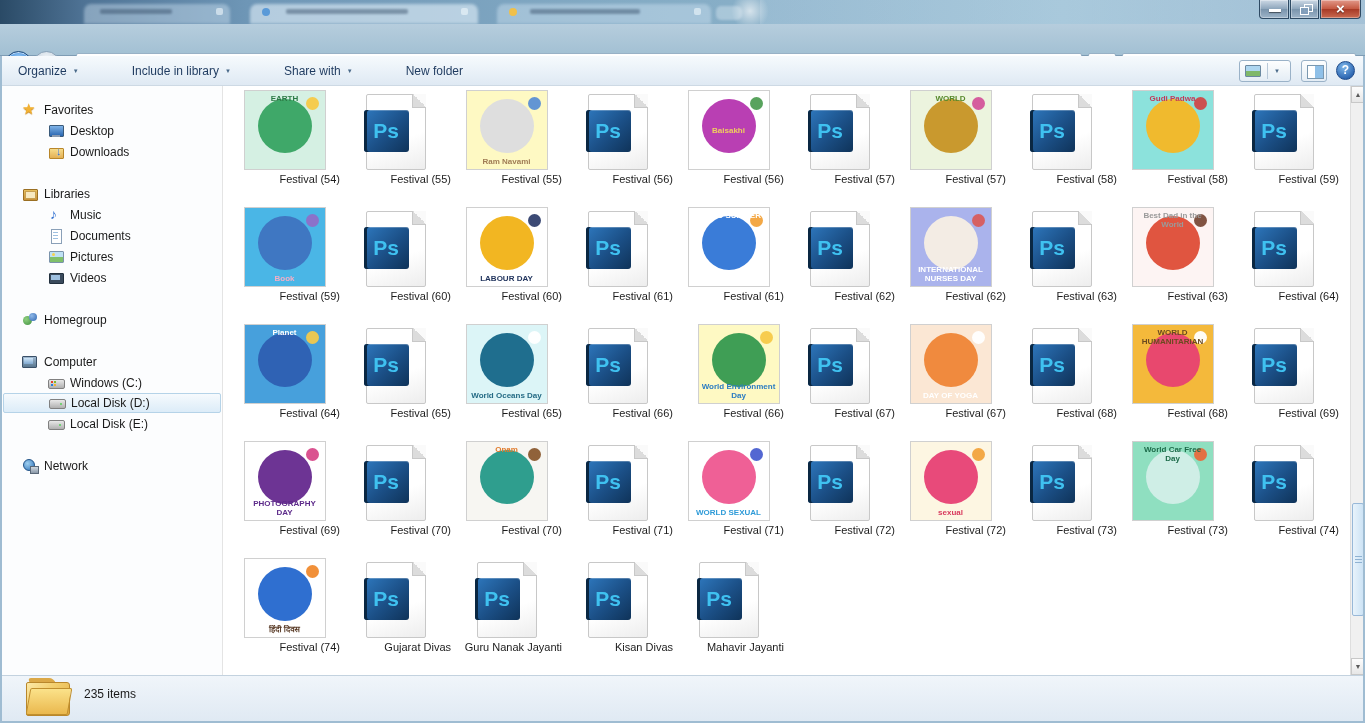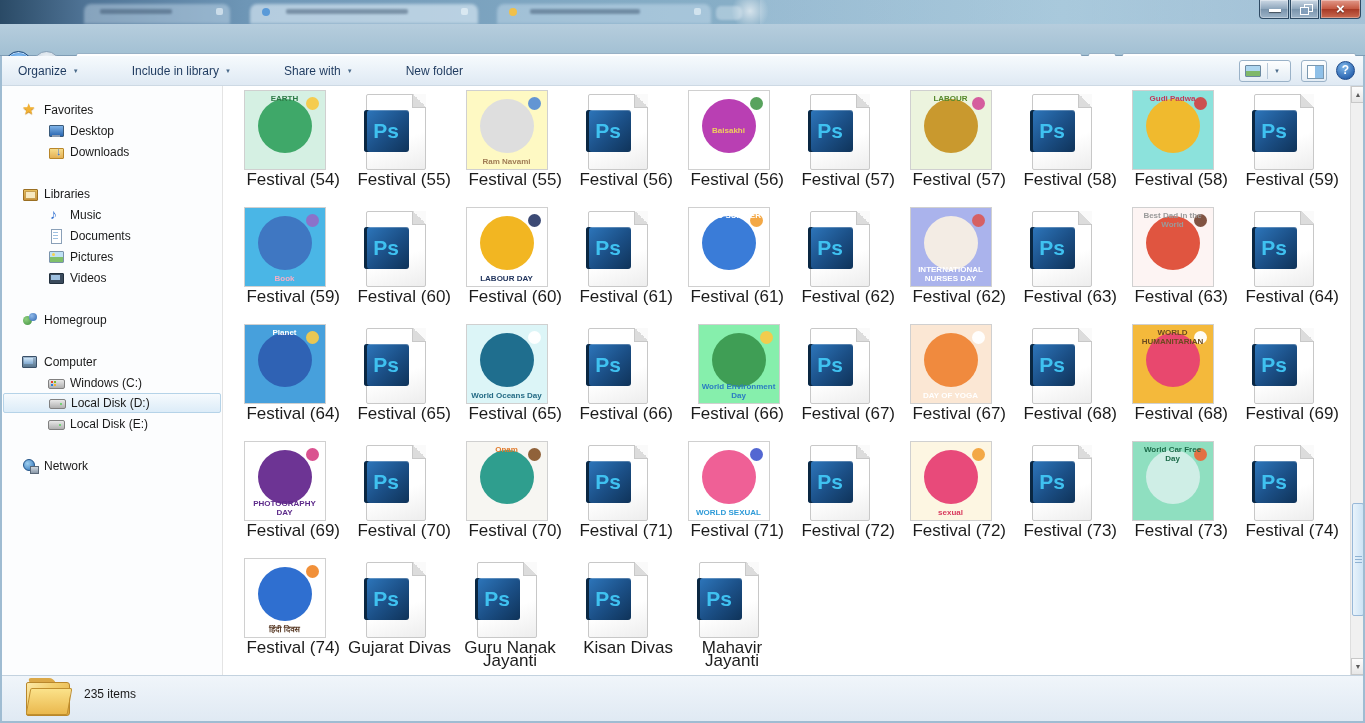--- a/index.html
+++ b/index.html
@@ -146,21 +146,21 @@
     background:linear-gradient(#cfd8e0,#8a98a8);}
 
   .vline{position:absolute;left:222px;top:86px;width:1px;height:589px;background:#e4e4e4;}
 
   
   #grid{position:absolute;left:223px;top:86px;width:1127px;height:589px;overflow:hidden;background:#fff;
     display:grid;grid-template-columns:repeat(10,111px);grid-auto-rows:117px;align-content:start;
     padding:2px 0 0 6px;}
   .tile{display:flex;flex-direction:column;align-items:flex-end;}
   .thumbbox{height:82px;width:100%;display:flex;align-items:flex-end;justify-content:center;}
-  .tile-label{margin-top:3px;font-size:17px;line-height:13px;color:#1c1c1c;text-align:center;max-width:104px;}
+  .tile-label{margin-top:3px;font-size:11px;line-height:13px;color:#1c1c1c;text-align:center;max-width:104px;}
   .ps-page{position:relative;width:60px;height:76px;border:1px solid #c8c8c8;border-radius:2px;
     background:linear-gradient(160deg,#ffffff 60%,#ededed);}
   .ps-fold{position:absolute;top:-1px;right:-1px;width:14px;height:14px;
     background:linear-gradient(225deg,#fafafa 50%,#dcdcdc 50%);border-left:1px solid #c8c8c8;border-bottom:1px solid #c8c8c8;}
   .ps-badge{position:absolute;left:-3px;top:15px;width:45px;height:42px;border-radius:3px;
     background:linear-gradient(135deg,#2e78be,#1b4f86 55%,#0f3359);
     box-shadow:inset 3px 0 0 #0a2742,inset 0 1px 0 rgba(255,255,255,.25);
     color:#3fc1f0;font-weight:bold;font-size:21px;display:flex;align-items:center;justify-content:center;}
   .img-thumb{position:relative;width:82px;height:80px;border:1px solid #d0d0d0;overflow:hidden;}
   .blob{position:absolute;width:54px;height:54px;border-radius:50%;left:50%;top:45%;transform:translate(-50%,-50%);}
@@ -388,21 +388,21 @@
           <div class="ps-badge">Ps</div>
         </div>
       </div>
       <div class="tile-label">Festival (57)</div>
     </div>
     <div class="tile">
       <div class="thumbbox">
         <div class="img-thumb" style="background: rgb(236, 244, 222);">
           <div class="blob" style="background: rgb(201, 153, 46);"></div>
           <div class="xdot" style="background: rgb(212, 84, 154);"></div>
-          <div class="cap top" style="color: rgb(86, 137, 43);">LABOUR</div>
+          <div class="cap top" style="color: rgb(86, 137, 43);">WORLD</div>
         </div>
       </div>
       <div class="tile-label">Festival (57)</div>
     </div>
     <div class="tile">
       <div class="thumbbox">
         <div class="ps-page">
           <div class="ps-fold"></div>
           <div class="ps-badge">Ps</div>
         </div>
@@ -556,21 +556,21 @@
       <div class="thumbbox">
         <div class="ps-page">
           <div class="ps-fold"></div>
           <div class="ps-badge">Ps</div>
         </div>
       </div>
       <div class="tile-label">Festival (66)</div>
     </div>
     <div class="tile">
       <div class="thumbbox">
-        <div class="img-thumb" style="background: #86efac; margin-left: 20px;">
+        <div class="img-thumb" style="background: #fef9c3; margin-left: 20px;">
           <div class="blob" style="background: rgb(63, 158, 85);"></div>
           <div class="xdot" style="background: rgb(247, 201, 72);"></div>
           <div class="cap bottom" style="color: rgb(43, 124, 194);">World Environment Day</div>
         </div>
       </div>
       <div class="tile-label">Festival (66)</div>
     </div>
     <div class="tile">
       <div class="thumbbox">
         <div class="ps-page">

